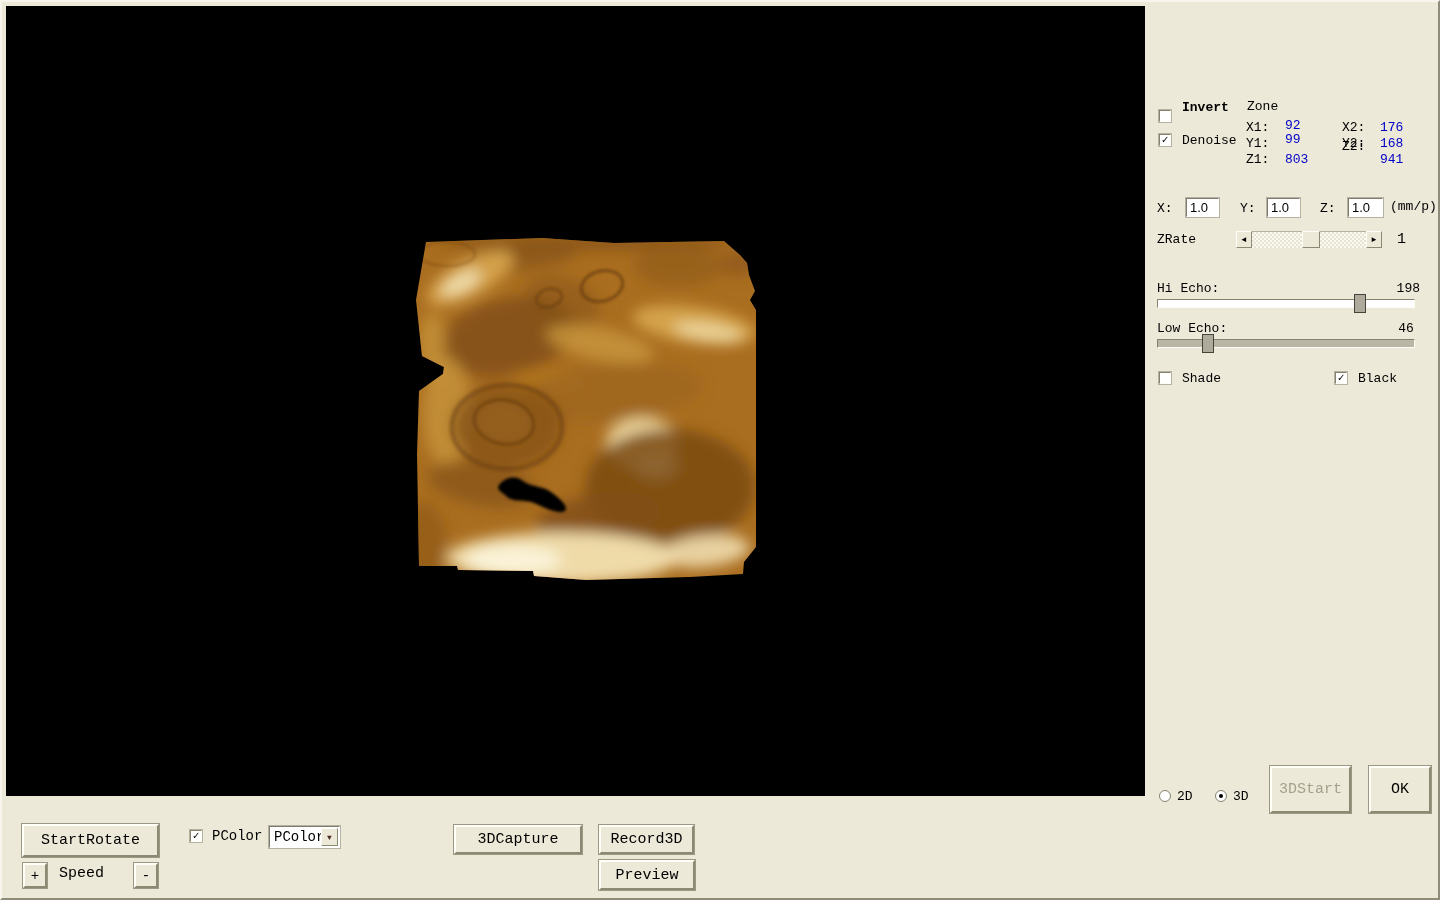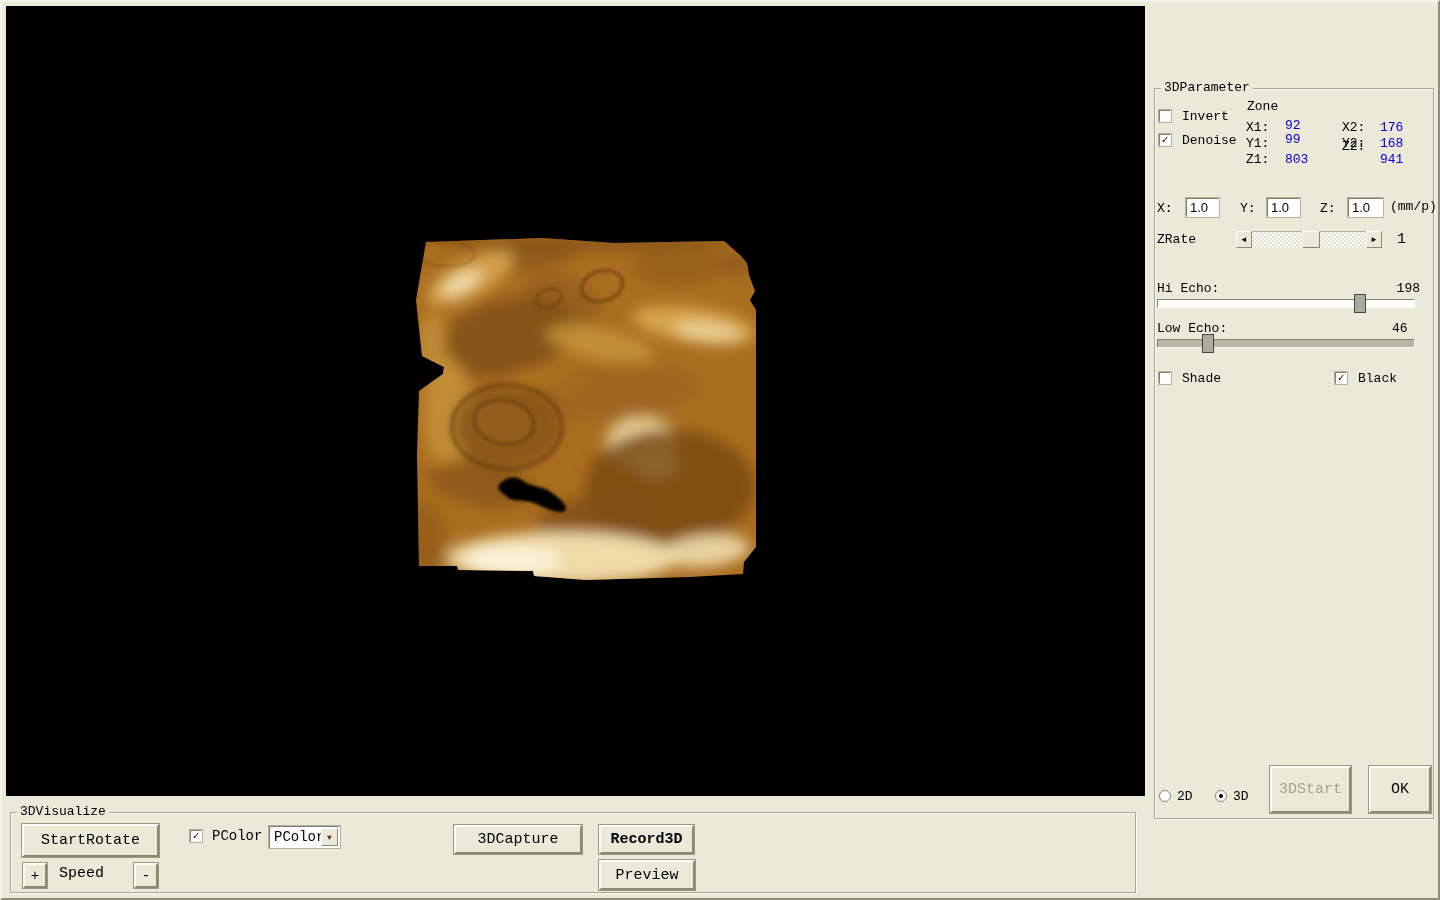--- a/index.html
+++ b/index.html
@@ -160,26 +160,23 @@
           <ellipse cx="502" cy="420" rx="30" ry="22" stroke-width="2.5" transform="rotate(10 502 420)"></ellipse>
           <ellipse cx="600" cy="284" rx="21" ry="15" stroke-width="3" transform="rotate(-15 600 284)"></ellipse>
           <ellipse cx="547" cy="296" rx="13" ry="9" stroke-width="2" transform="rotate(-15 547 296)"></ellipse>
           <ellipse cx="445" cy="252" rx="28" ry="12" stroke-width="2" opacity="0.5"></ellipse>
         </g>
         <path filter="url(#soft2)" fill="#000000" d="M497,483 C503,475 514,473 521,479 C529,485 541,484 549,490 C557,496 567,504 563,509 C556,513 541,505 532,501 C523,497 511,501 504,494 C499,489 494,488 497,483 Z"></path>
       </g>
     </svg>
   </div>
 
-  <div class="groupbox" style="left:1152px; top:86px; width:280px; height:731px;">
-    <span class="gb-label">3DParameter</span>
-  </div>
 
   <div class="cb" style="left:1157px; top:108px;"></div>
-  <span class="label" style="left:1180px; top:107px;">Invert</span>
+  <span class="label" style="left:1180px; top:98px;font-weight:bold;">Invert</span>
   <div class="cb" style="left:1157px; top:132px;">
     <span>✓</span>
   </div>
   <span class="label" style="left:1180px; top:131px;">Denoise</span>
 
   <span class="label" style="left:1245px; top:97px;">Zone</span>
   <div>
     <span class="label" style="left:1244px; top:118px;">X1:</span>
     <span class="label value-blue" style="left:1283px; top:130px;">99</span>
     <span class="label" style="left:1340px; top:118px;">X2:</span>
@@ -212,59 +209,56 @@
     <span>►</span>
   </div>
   <span class="label" style="left:1395px; top:230px; font-size:15px;">1</span>
 
   <span class="label" style="left:1155px; top:279px;">Hi Echo:</span>
   <span class="label" style="left:1390px; top:279px; width:28px; text-align:right;">198</span>
   <div class="sl-track white" style="left:1155px; top:297px; width:258px;"></div>
   <div class="sl-thumb" style="left:1352px; top:292px;"></div>
 
   <span class="label" style="left:1155px; top:319px;">Low Echo:</span>
-  <span class="label" style="left:1390px; top:319px; width:28px; text-align:left;">46</span>
+  <span class="label" style="left:1390px; top:319px; width:28px; text-align:center;">46</span>
   <div class="sl-track gray" style="left:1155px; top:337px; width:258px;"></div>
   <div class="sl-thumb" style="left:1200px; top:332px;"></div>
 
   <div class="cb" style="left:1157px; top:370px;"></div>
   <span class="label" style="left:1180px; top:369px;">Shade</span>
   <div class="cb" style="left:1333px; top:370px;">
     <span>✓</span>
   </div>
   <span class="label" style="left:1356px; top:369px;">Black</span>
 
   <div class="radio" style="left:1157px; top:788px;"></div>
   <span class="label" style="left:1175px; top:787px;">2D</span>
   <div class="radio" style="left:1213px; top:788px;">
       <div class="dot"></div>
     </div>
   <span class="label" style="left:1231px; top:787px;">3D</span>
   <div class="btn disabled" style="left:1268px; top:764px; width:81px; height:47px;">3DStart</div>
   <div class="btn" style="left:1367px; top:764px; width:62px; height:47px;">OK</div>
 
-  <div class="groupbox" style="left:8px; top:810px; width:1126px; height:81px;">
-    <span class="gb-label">3DVisualize</span>
-  </div>
 
   <div class="btn" style="left:20px; top:822px; width:137px; height:33px;">StartRotate</div>
 
   <div class="btn small" style="left:21px; top:861px; width:24px; height:25px;">+</div>
   <span class="label" style="left:57px; top:864px; font-size:15px;">Speed</span>
   <div class="btn small" style="left:132px; top:861px; width:24px; height:25px;">-</div>
 
   <div class="cb" style="left:188px; top:828px;">
     <span>✓</span>
   </div>
   <span class="label" style="left:210px; top:827px; font-size:14px;">PColor</span>
 
   <div class="combo" style="left:267px; top:824px; width:71px; height:22px;">
     <span class="combo-text">PColor</span>
     <span class="combo-btn">
       <span>▼</span>
     </span>
   </div>
 
   <div class="btn" style="left:452px; top:823px; width:128px; height:29px;">3DCapture</div>
-  <div class="btn" style="left:597px; top:823px; width:95px; height:29px;font-weight:bold;">Record3D</div>
+  <div class="btn" style="left:597px; top:823px; width:95px; height:29px;">Record3D</div>
   <div class="btn" style="left:597px; top:858px; width:96px; height:30px;">Preview</div>
 
 </div>
 
 </body></html>

